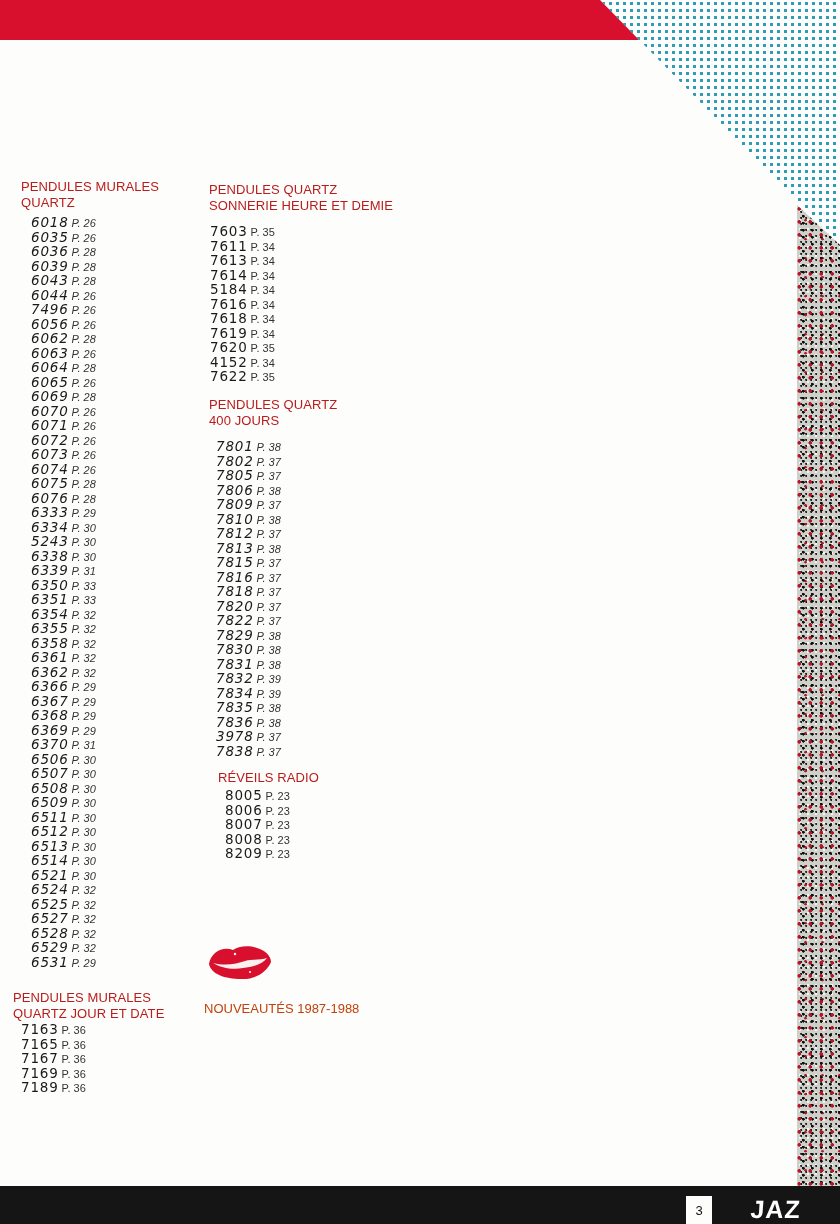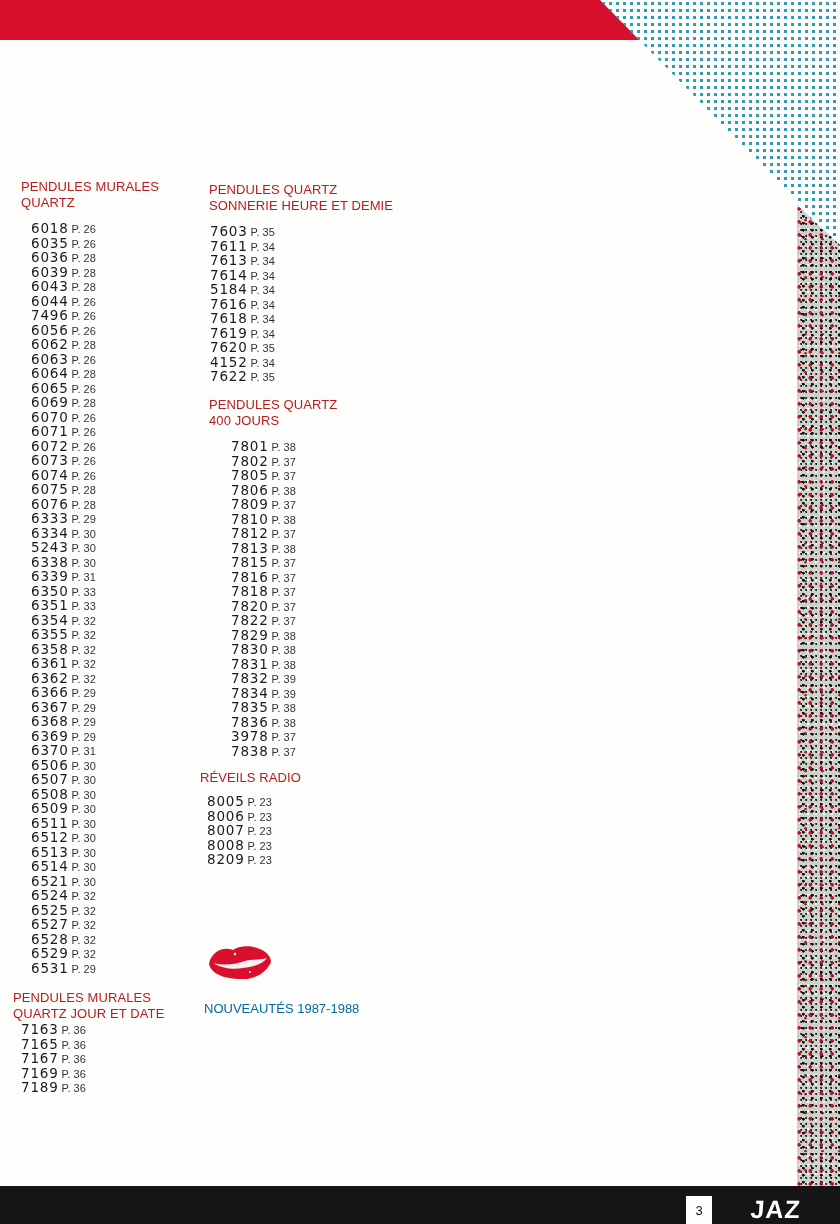--- a/index.html
+++ b/index.html
@@ -66,34 +66,34 @@
   }
   .page {
     font-family:"Liberation Sans", sans-serif; font-size:11px;
     color:#333; margin-left:3px;
   }
   .kiss {
     position:absolute; left:205px; top:942px; width:70px; height:40px;
   }
   .nouveautes {
     position:absolute; left:204px; top:1001px;
-    font-family:"Liberation Sans", sans-serif; font-size:13px; color:#0369a1;
+    font-family:"Liberation Sans", sans-serif; font-size:13px; color:#c2410c;
   }
 </style>
 </head>
 <body>
 
 <div class="red-bar-diag"></div>
 <div class="dots"></div>
 <div class="speckle"></div>
 
 <div class="section" style="left:21px; top:179px;">
   <div class="section-title">PENDULES MURALES
 QUARTZ</div>
-  <div class="list" style="margin-left:10px; margin-top:10px;">
+  <div class="list" style="margin-left:10px; margin-top:4px;font-style:italic;">
       <div class="item">
         <span class="ref">6018</span>
         <span class="page">P. 26</span>
       </div>
       <div class="item">
         <span class="ref">6035</span>
         <span class="page">P. 26</span>
       </div>
       <div class="item">
         <span class="ref">6036</span>
@@ -372,21 +372,21 @@
       <div class="item">
         <span class="ref">7622</span>
         <span class="page">P. 35</span>
       </div>
     </div>
 </div>
 
 <div class="section" style="left:209px; top:397px;">
   <div class="section-title">PENDULES QUARTZ
 400 JOURS</div>
-  <div class="list" style="margin-left:22px; margin-top:10px;">
+  <div class="list" style="margin-left:7px; margin-top:10px;font-style:italic;">
       <div class="item">
         <span class="ref">7801</span>
         <span class="page">P. 38</span>
       </div>
       <div class="item">
         <span class="ref">7802</span>
         <span class="page">P. 37</span>
       </div>
       <div class="item">
         <span class="ref">7805</span>
@@ -464,23 +464,23 @@
         <span class="ref">3978</span>
         <span class="page">P. 37</span>
       </div>
       <div class="item">
         <span class="ref">7838</span>
         <span class="page">P. 37</span>
       </div>
     </div>
 </div>
 
-<div class="section" style="left:200px; top:770px;">
+<div class="section" style="left:218px; top:770px;">
   <div class="section-title">RÉVEILS RADIO</div>
-  <div class="list" style="margin-left:7px; margin-top:8px;">
+  <div class="list" style="margin-left:7px; margin-top:2px;">
       <div class="item">
         <span class="ref">8005</span>
         <span class="page">P. 23</span>
       </div>
       <div class="item">
         <span class="ref">8006</span>
         <span class="page">P. 23</span>
       </div>
       <div class="item">
         <span class="ref">8007</span>

